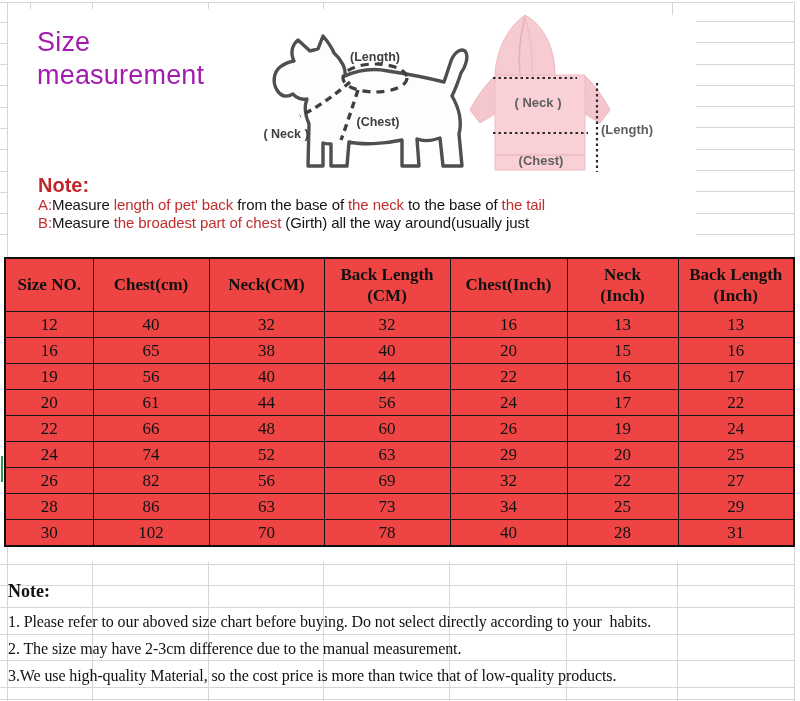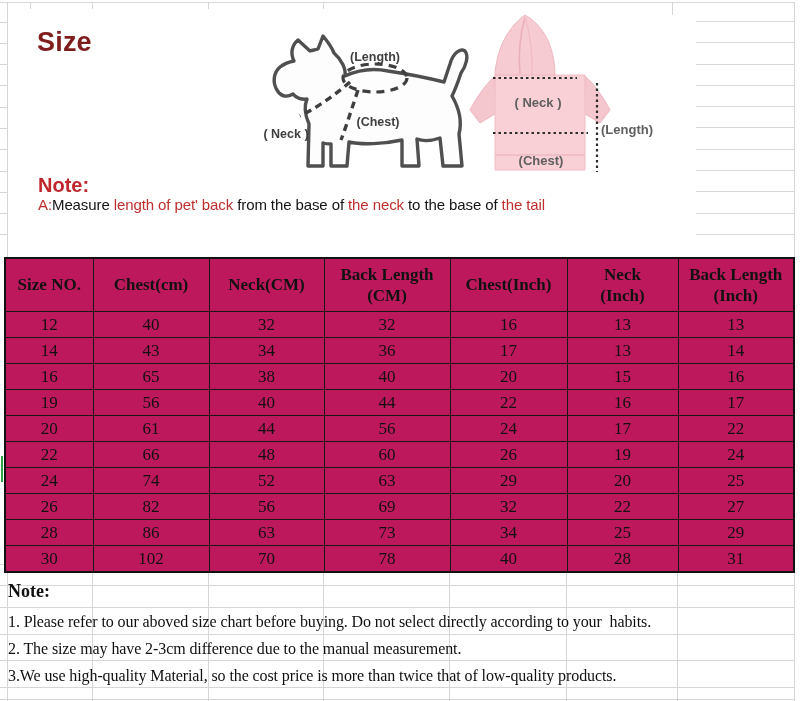--- a/index.html
+++ b/index.html
@@ -3,33 +3,33 @@
 <meta charset="utf-8">
 <style>
   html,body{margin:0;padding:0;background:#fff;}
   #screen{position:relative;width:800px;height:701px;background:#ffffff;overflow:hidden;
           font-family:"Liberation Sans",sans-serif;}
   
   .gridline{position:absolute;background:#d6d6d6;z-index:1;}
   .grid-h-topright{position:absolute;left:696px;top:21px;width:99px;height:220px;z-index:1;
      background:repeating-linear-gradient(to bottom,#d6d6d6 0,#d6d6d6 1px,transparent 1px,transparent 21.3px);}
   
-  #title{position:absolute;left:37px;top:26px;z-index:2;font-weight:bold;font-size:27px;
-         line-height:33px;color:#7f1d1d;letter-spacing:.2px;}
+  #title{position:absolute;left:37px;top:26px;z-index:2;font-weight:normal;font-size:27px;
+         line-height:33px;color:#a21caf;letter-spacing:.2px;}
   
   #dog-svg{position:absolute;left:250px;top:20px;z-index:2;}
   #hoodie-svg{position:absolute;left:460px;top:8px;z-index:2;}
   
   #mnote{position:absolute;left:38px;top:174px;z-index:2;width:640px;}
   #mnote .mnote-heading{font-weight:bold;font-size:20px;line-height:22px;color:#c0262b;}
   .mnote-line{font-weight:normal;font-size:15px;line-height:17.5px;color:#141414;white-space:pre;letter-spacing:-.1px;}
   .mnote-line .red{color:#bf2e2e;}
   
   #size-table{position:absolute;left:4px;top:257px;z-index:2;border-collapse:collapse;
-     table-layout:fixed;width:789px;background:#be185d;font-family:"Liberation Serif",serif;}
+     table-layout:fixed;width:789px;background:#ef4444;font-family:"Liberation Serif",serif;}
   #size-table th,#size-table td{border:1.5px solid #161616;text-align:center;vertical-align:middle;
      padding:0;color:#111;}
   #size-table th{font-weight:bold;font-size:17px;line-height:1.25;white-space:pre-line;height:52px;}
   #size-table td{font-size:17px;height:25px;}
   #size-table{border:2px solid #111;}
   
   #bnote{position:absolute;left:8px;top:581px;z-index:2;font-family:"Liberation Serif",serif;color:#101010;}
   #bnote .bn-heading{font-weight:bold;font-size:18px;line-height:21px;margin-bottom:6px;}
   #bnote .bn-line{font-size:16px;line-height:27px;white-space:pre;letter-spacing:-.1px;}
   
@@ -75,20 +75,21 @@
     <div class="gridline" style="left:92px;top:562px;width:1px;height:139px;"></div>
     <div class="gridline" style="left:208px;top:562px;width:1px;height:139px;"></div>
     <div class="gridline" style="left:323px;top:562px;width:1px;height:139px;"></div>
     <div class="gridline" style="left:449px;top:562px;width:1px;height:139px;"></div>
     <div class="gridline" style="left:566px;top:562px;width:1px;height:139px;"></div>
     <div class="gridline" style="left:677px;top:562px;width:1px;height:139px;"></div>
   </div>
 
   <div id="title">
     <div>Size</div>
+    <div>measurement</div>
   </div>
 
   <svg id="dog-svg" width="220" height="150" viewBox="0 0 220 150">
     <path d="M 44 41 C 40 33 42 25 48 20 L 60 31 C 63 30 65 30 68 29 L 73 16
          C 78 22 82 28 84 33 C 92 40 96 49 95 56
          C 108 50 124 48 138 51 C 158 54 178 58 194 62
          L 200 44 C 203 33 210 28 215 31 C 219 36 216 46 211 53
          C 208 62 205 70 202 76 C 209 88 212 102 209 114
          L 212 146 L 193 146 L 190 118 C 181 121 172 121 167 119
          L 169 146 L 152 146 L 152 120 C 134 124 112 125 99 122
@@ -117,20 +118,21 @@
     <path d="M 137 75 L 137 164" fill="none" stroke="#2b2b2b" stroke-width="2.2" stroke-dasharray="2.5 3"></path>
     <text x="78" y="99" text-anchor="middle" font-family="Liberation Sans, sans-serif" font-size="13" font-weight="600" fill="#5f5f5f">( Neck )</text>
     <text x="81" y="157" text-anchor="middle" font-family="Liberation Sans, sans-serif" font-size="13" font-weight="600" fill="#5f5f5f">(Chest)</text>
     <text x="141" y="126" text-anchor="start" font-family="Liberation Sans, sans-serif" font-size="13" font-weight="600" fill="#5f5f5f">(Length)</text>
   </svg>
 
   <div id="mnote">
     <div class="mnote-heading">Note:</div>
     <div>
         <div class="mnote-line"><span class="red">A:</span><span>Measure </span><span class="red">length of pet' back </span><span>from the base of </span><span class="red">the neck </span><span>to the base of </span><span class="red">the tail</span></div>
+        <div class="mnote-line"><span class="red">B:</span><span>Measure </span><span class="red">the broadest part of chest </span><span>(Girth) all the way around(usually just</span></div>
       </div>
   </div>
 
   <table id="size-table">
     <colgroup>
       <col style="width:88px">
         <col style="width:116px">
         <col style="width:115px">
       <col style="width:126px">
         <col style="width:117px">
@@ -155,29 +157,20 @@
         <tr>
           <td>12</td>
           <td>40</td>
           <td>32</td>
           <td>32</td>
           <td>16</td>
           <td>13</td>
           <td>13</td>
         </tr>
         <tr>
-          <td>14</td>
-          <td>43</td>
-          <td>34</td>
-          <td>36</td>
-          <td>17</td>
-          <td>13</td>
-          <td>14</td>
-        </tr>
-        <tr>
           <td>16</td>
           <td>65</td>
           <td>38</td>
           <td>40</td>
           <td>20</td>
           <td>15</td>
           <td>16</td>
         </tr>
         <tr>
           <td>19</td>

